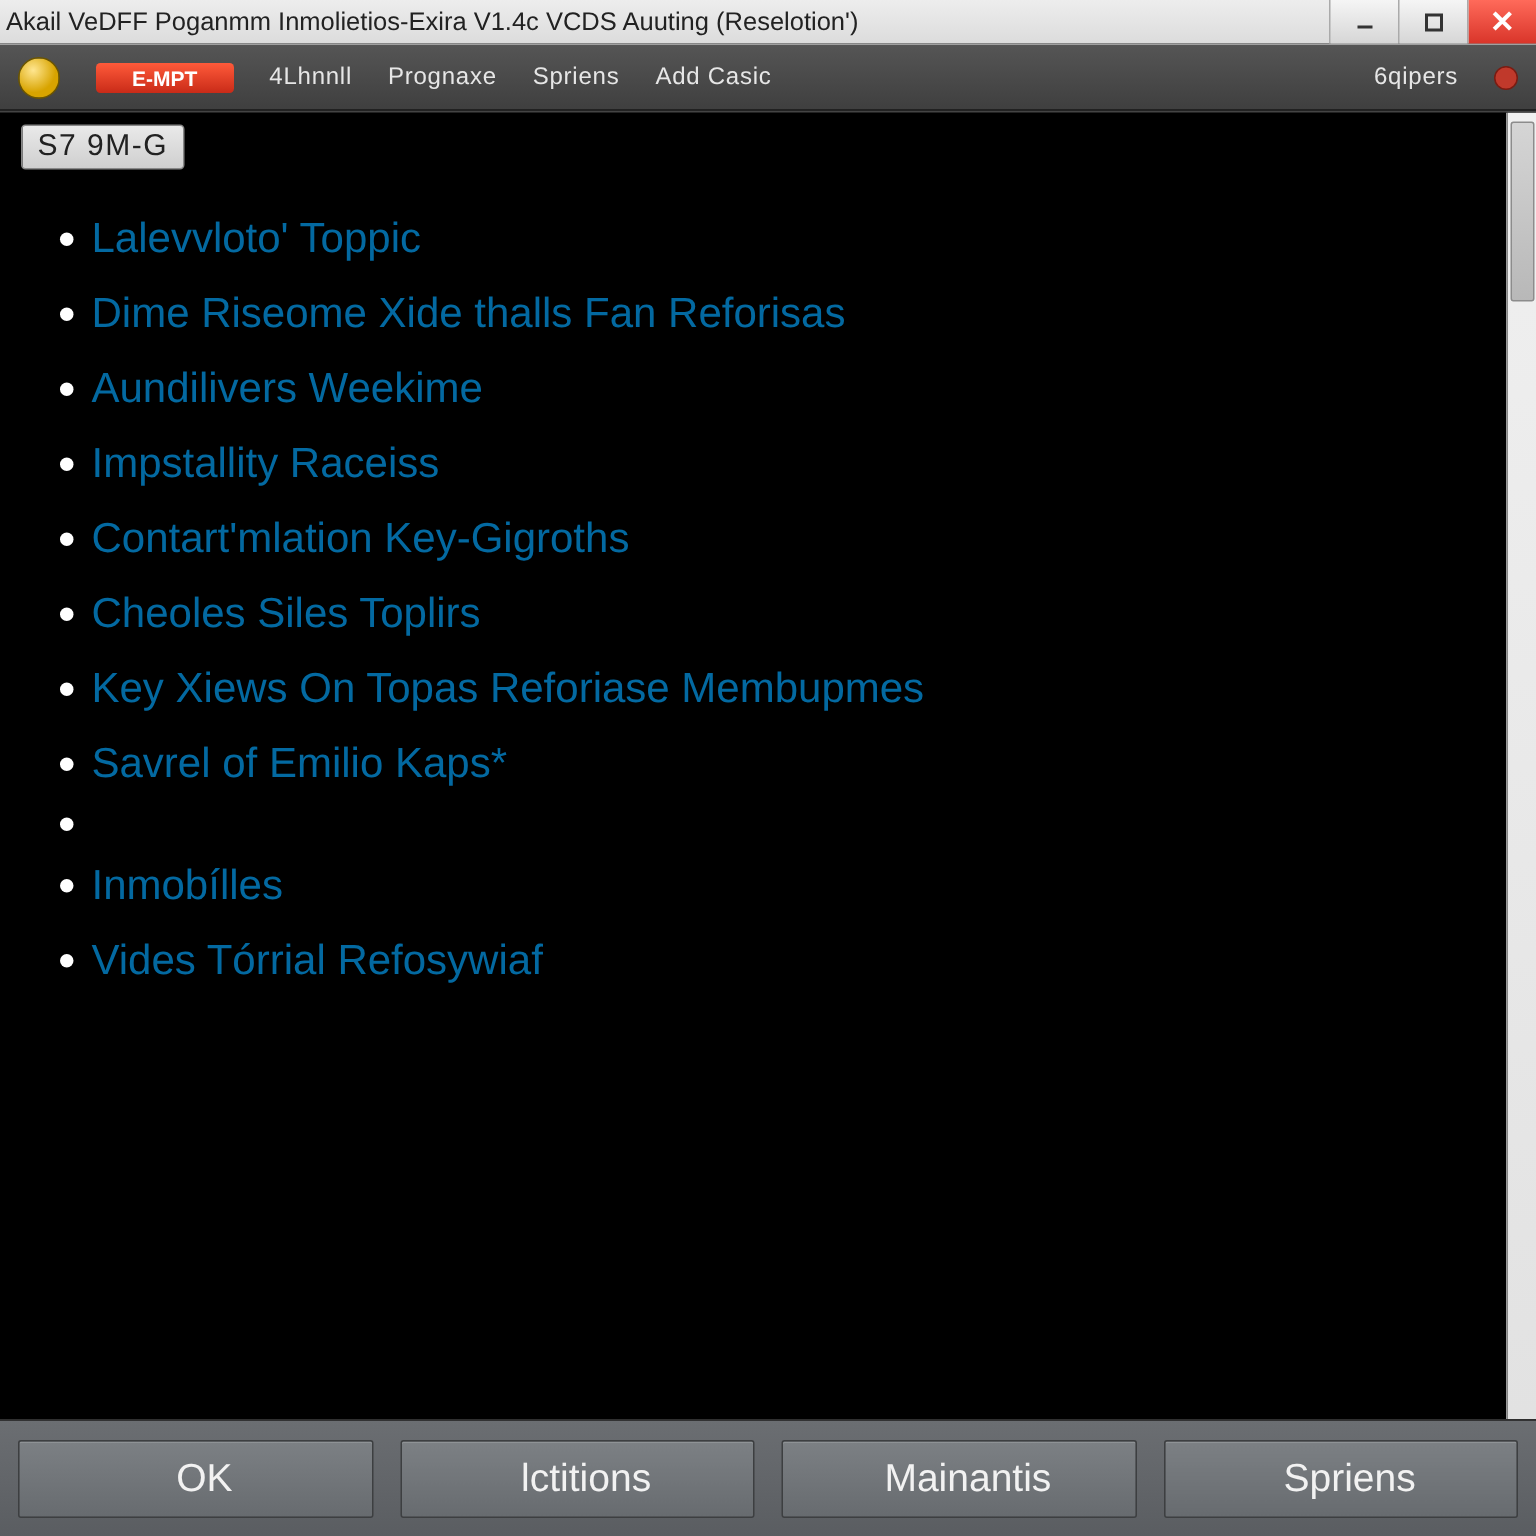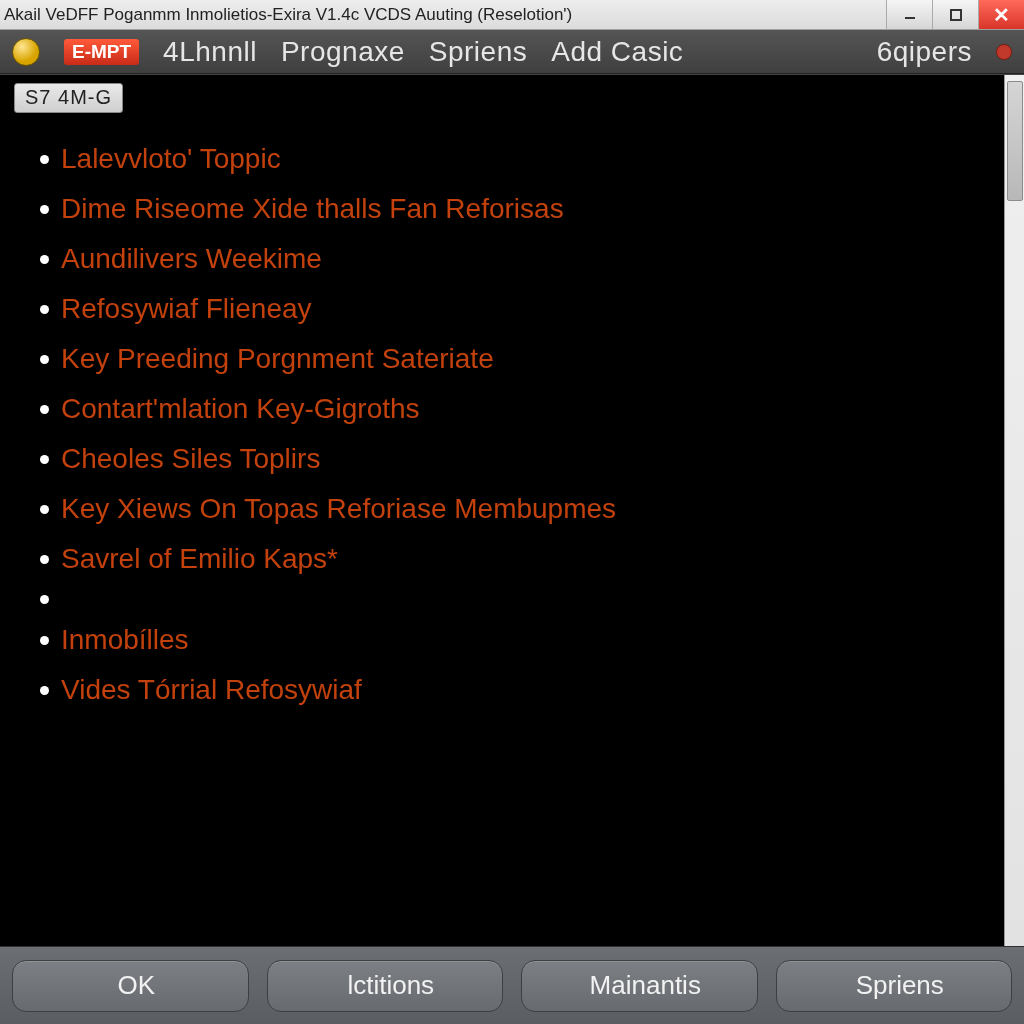--- a/index.html
+++ b/index.html
@@ -35,26 +35,26 @@
     display:flex; align-items:center; gap:24px;
     padding:0 12px;
     color:#eaeaea;
     border-bottom:1px solid #222;
   }
   .tb-logo {
     width:28px; height:28px; border-radius:50%;
     background:radial-gradient(circle at 35% 30%, #ffe690, #d8a400 60%);
     border:1px solid #6b5500;
   }
-  .tb-item { font-size:28px; color:#e6e6e6; letter-spacing:0.5px; }
+  .tb-item { font-size:16px; color:#e6e6e6; letter-spacing:0.5px; }
   .tb-empt {
     background:linear-gradient(#ff5a3a,#c92b18);
     color:#fff; font-weight:bold;
-    padding:2px 8px; border-radius:3px;
-    font-size:19px;
+    padding:2px 24px; border-radius:3px;
+    font-size:14px;
   }
   .tb-spacer { flex:1; }
   .tb-dot { width:16px; height:16px; border-radius:50%; background:#c0392b; border:1px solid #7a1c12; }
 
   
   .content {
     position:relative;
     flex:1;
     background:#000;
     border-top:1px solid #444;
@@ -76,21 +76,21 @@
     margin:8px 0 10px 14px;
     background:linear-gradient(#e9e9e9,#cfcfcf);
     border:1px solid #888; border-radius:3px;
     padding:2px 10px 3px 10px;
     font-size:20px; color:#222; font-weight:500;
     letter-spacing:1px;
   }
 
   .list {
     padding:0 48px 0 40px;
-    color:#c2410c;
+    color:#0369a1;
   }
   .row {
     position:relative;
     display:flex; align-items:center;
     font-size:28px;
     line-height:1.0;
     margin:22px 0;
   }
   .bullet {
     width:9px; height:9px; border-radius:50%;
@@ -113,21 +113,21 @@
     background:linear-gradient(#6b6e72,#5a5d61);
     border-top:1px solid #2f2f2f;
     display:flex; align-items:center; justify-content:space-evenly;
     padding:0 12px; gap:18px;
   }
   .bbtn {
     flex:1;
     height:52px;
     background:linear-gradient(#7c8084,#676b6f);
     border:1px solid #3d3f41;
-    border-radius:14px;
+    border-radius:2px;
     color:#f2f2f2;
     font-size:26px;
     display:flex; align-items:center; justify-content:center;
     box-shadow:inset 0 1px 0 rgba(255,255,255,0.15);
     padding-left:12px;
   }
 </style>
 </head>
 <body>
 
@@ -163,44 +163,40 @@
     <span class="tb-item">6qipers</span>
     <div class="tb-dot"></div>
   </div>
 
   <div class="content">
     <div class="scrollbar">
       <div class="thumb"></div>
     </div>
 
     <div class="count-chip">
-      <span>S7 4M-G</span>
+      <span>S7 9M-G</span>
     </div>
 
     <div class="list" id="list">
 
     <div class="row">
           <span class="bullet"></span>
           <span>Lalevvloto' Toppic</span>
         </div>
         <div class="row">
           <span class="bullet"></span>
           <span>Dime Riseome Xide thalls Fan Reforisas</span>
         </div>
         <div class="row">
           <span class="bullet"></span>
           <span>Aundilivers Weekime</span>
         </div>
         <div class="row">
           <span class="bullet"></span>
-          <span>Refosywiaf Flieneay</span>
-        </div>
-        <div class="row">
-          <span class="bullet"></span>
-          <span>Key Preeding Porgnment Sateriate</span>
+          <span>Impstallity Raceiss</span>
         </div>
         <div class="row">
           <span class="bullet"></span>
           <span>Contart'mlation Key-Gigroths</span>
         </div>
         <div class="row">
           <span class="bullet"></span>
           <span>Cheoles Siles Toplirs</span>
         </div>
         <div class="row">

